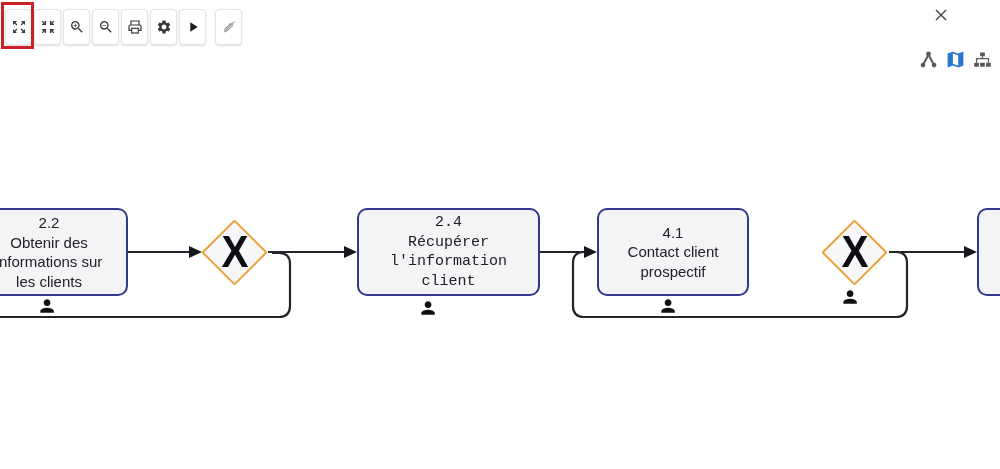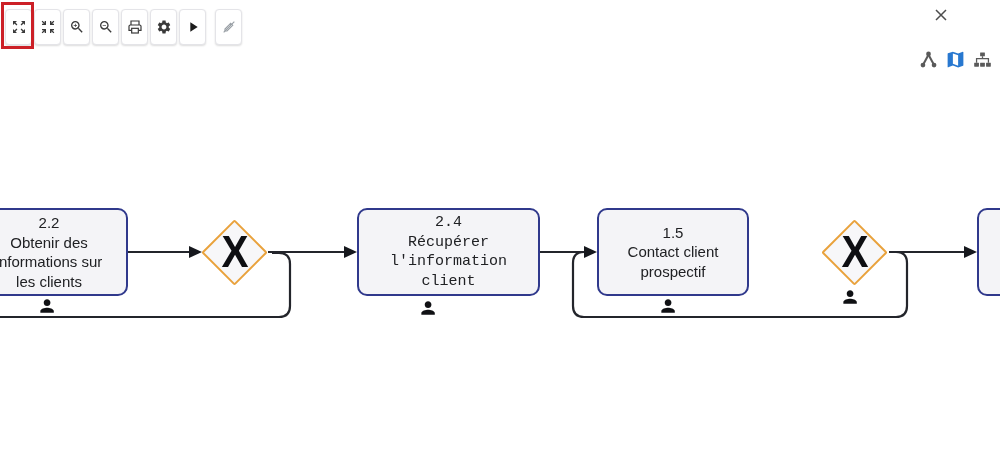--- a/index.html
+++ b/index.html
@@ -93,21 +93,21 @@
   <div class="gateway" style="left:211px;top:229px;"></div>
   <div class="gateway-x" style="left:202px;top:219px;">X</div>
 
   <div class="task" style="left:357px;top:208px;width:183px;font-family:Liberation Mono, monospace;">
     <div class="task-label">2.4
 Récupérer
 l'information client</div>
   </div>
 
   <div class="task" style="left:597px;top:208px;width:152px;">
-    <div class="task-label">1.5
+    <div class="task-label">4.1
 Contact client
 prospectif</div>
   </div>
 
   <div class="gateway" style="left:831px;top:229px;"></div>
   <div class="gateway-x" style="left:822px;top:219px;">X</div>
 
   <div class="task" style="left:977px;top:208px;width:85px;border-top-right-radius:0;border-bottom-right-radius:0;"></div>
 </div>
 

